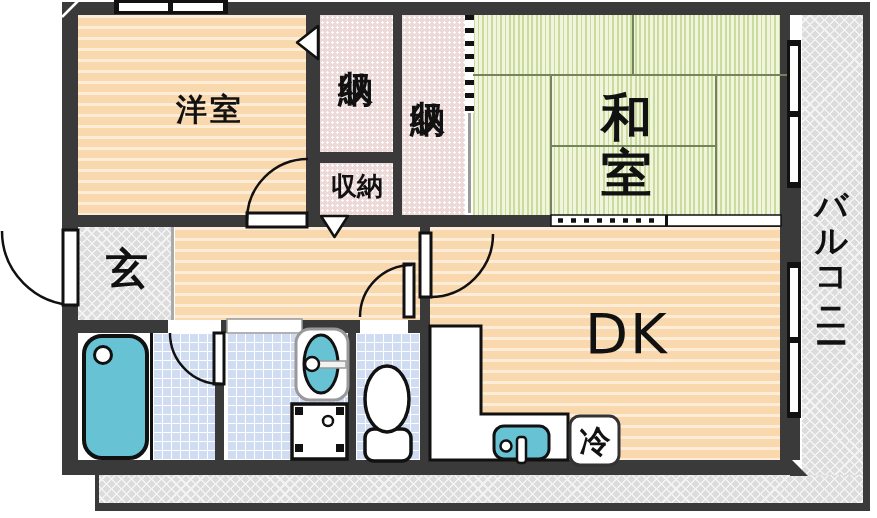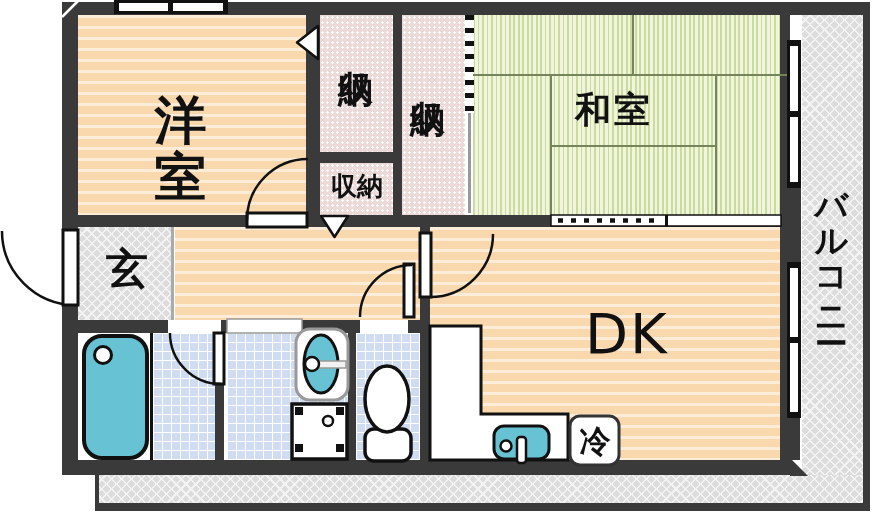--- a/index.html
+++ b/index.html
@@ -183,22 +183,22 @@
       <circle cx="506" cy="446" r="5.5" fill="#fff" stroke="#111" stroke-width="2.5"></circle>
       <rect x="517" y="437" width="9" height="26" rx="3" fill="#fff" stroke="#111" stroke-width="2.5"></rect>
     </g>
     <g>
       <rect x="570" y="416" width="49" height="49" rx="10" fill="#fff" stroke="#333" stroke-width="3"></rect>
     </g>
 
     <path d="M 62 17 L 78 1" stroke="#fff" stroke-width="2.5"></path>
   </svg>
 
-  <div class="lbl" style="left:136px;top:92px;width:92px;font-size:52px;letter-spacing:3px;">洋室</div>
-  <div class="lbl" style="left:568px;top:90px;width:92px;font-size:36px;letter-spacing:3px;">和室</div>
+  <div class="lbl" style="left:164px;top:92px;width:92px;font-size:31px;letter-spacing:3px;">洋室</div>
+  <div class="lbl" style="left:582px;top:90px;width:92px;font-size:51px;letter-spacing:3px;">和室</div>
   <div class="lbl" style="left:585px;top:303px;width:80px;font-size:56px;letter-spacing:2px;font-weight:500;">DK</div>
   <div class="lbl" style="left:104px;top:246px;width:46px;font-size:42px;">玄</div>
   <div class="lbl vtext" style="left:336px;top:42px;font-size:35px;">収納</div>
   <div class="lbl vtext" style="left:408px;top:72px;font-size:35px;">収納</div>
   <div class="lbl" style="left:322px;top:172px;width:70px;font-size:26px;">収納</div>
   <div class="lbl vtext" style="left:813px;top:168px;font-size:33px;letter-spacing:2px;">バルコニー</div>
   <div class="lbl" style="left:578px;top:424px;width:34px;font-size:31px;">冷</div>
 
 </div>
 

